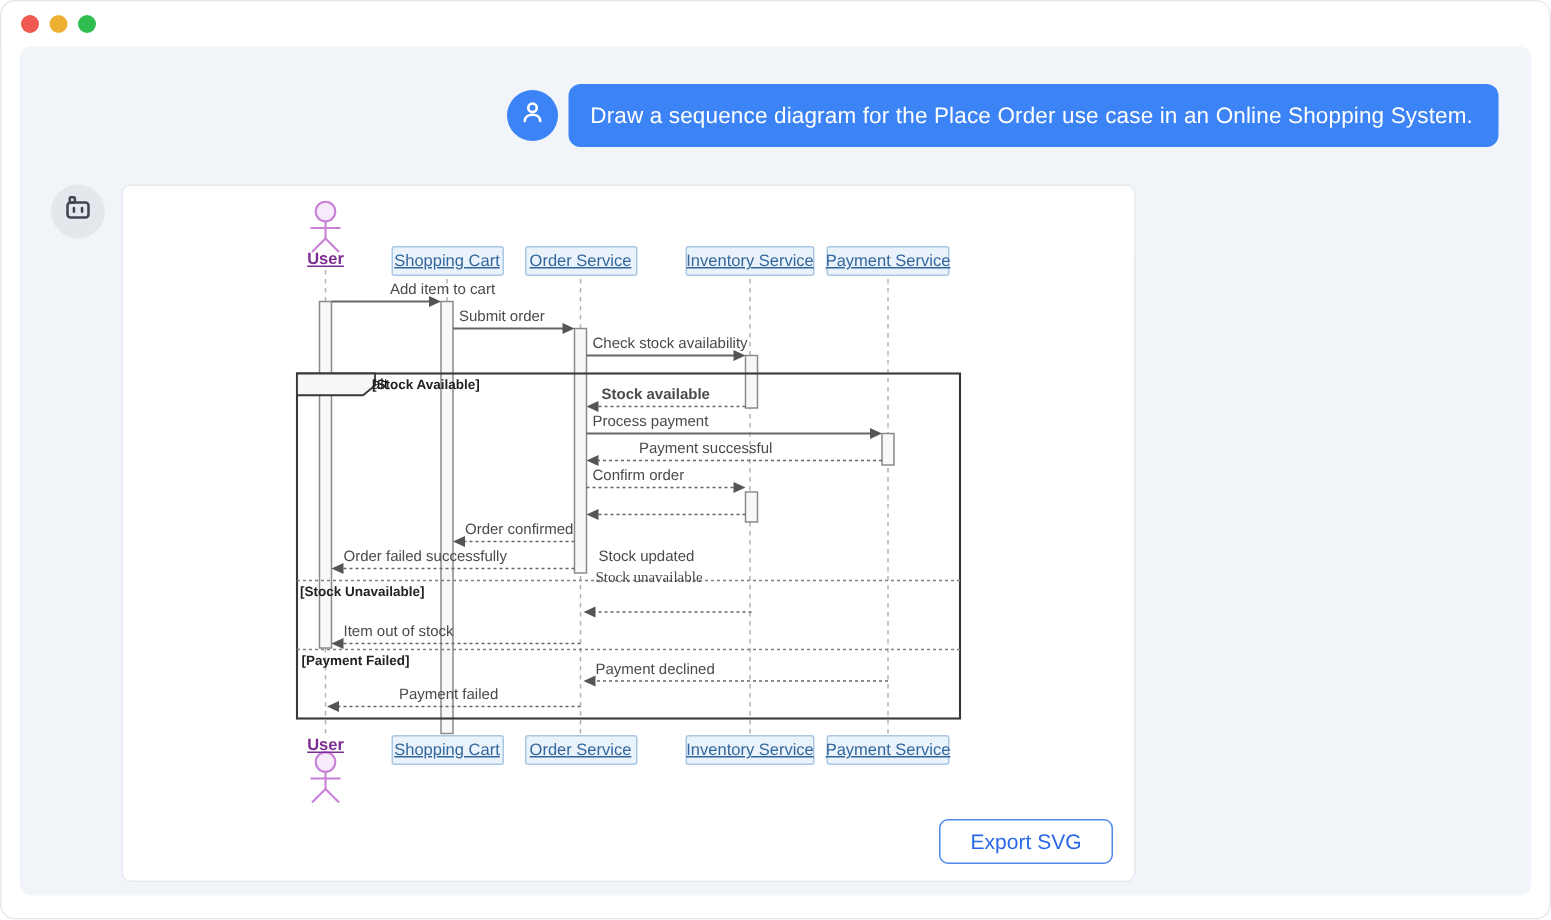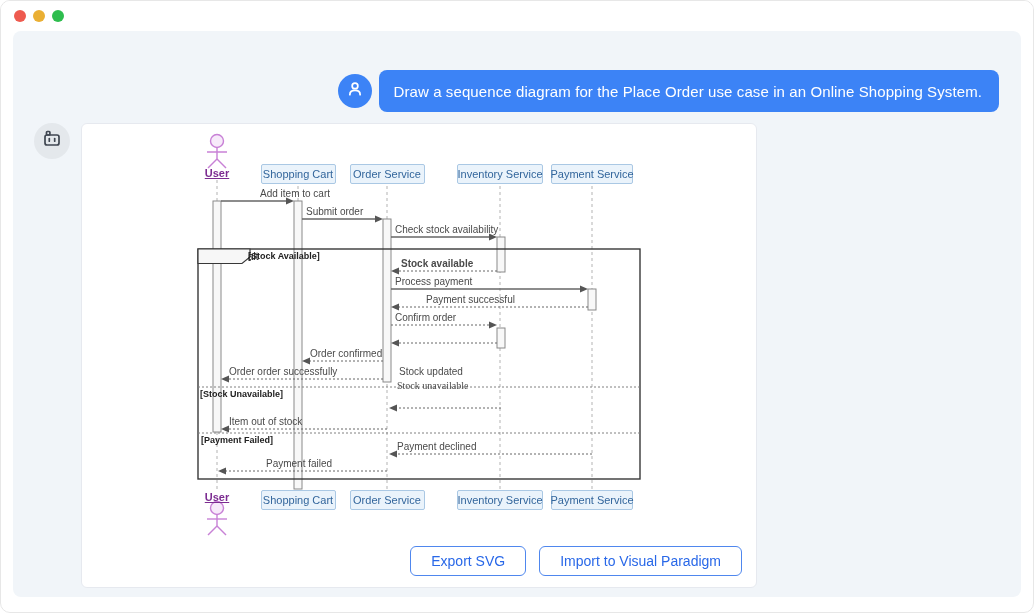--- a/index.html
+++ b/index.html
@@ -12,21 +12,21 @@
   .tl-dot { position:absolute; top:9px; width:12px; height:12px; border-radius:50%; }
   .tl-red { left:13px; background:#ee5a4f; }
   .tl-yellow { left:32px; background:#eaaf33; }
   .tl-green { left:51px; background:#2ebd4e; }
 
   .content {
     position:absolute; left:12px; right:12px; top:30px; bottom:15px;
     background:#f1f5f9; border-radius:8px;
   }
   
-  .chat-row { position:absolute; top:39px; right:22px; display:flex; align-items:center; }
+  .chat-row { position:absolute; top:25px; right:22px; display:flex; align-items:center; }
   .avatar {
     width:34px; height:34px; border-radius:50%; background:#3c83f6; flex:0 0 auto;
     display:flex; align-items:center; justify-content:center; margin-right:7px;
   }
   .bubble {
     background:#3c83f6; color:#ffffff; border-radius:8px; height:42px;
     display:flex; align-items:center; padding:0 17px 0 14px;
     font-size:15px; letter-spacing:.1px; white-space:nowrap;
   }
   
@@ -37,21 +37,21 @@
   .panel {
     position:absolute; left:68px; top:92px; width:676px; height:465px;
     background:#ffffff; border:1px solid #e6e9ef; border-radius:6px;
   }
   .diagram { position:absolute; left:0; top:0; width:674px; height:420px; }
   .diagram svg { position:absolute; left:0; top:0; }
 
   .pbox {
     position:absolute; height:20px; background:#eaf3fb; border:1px solid #aac8e4;
     border-radius:2px; display:flex; align-items:center; justify-content:center;
-    font-size:11px; color:#33669c; white-space:nowrap; cursor:pointer;
+    font-size:11px; color:#33669c; text-decoration:underline; white-space:nowrap; cursor:pointer;
   }
   .actor-label {
     position:absolute; font-size:11px; font-weight:bold; color:#7c2c91;
     text-decoration:underline; white-space:nowrap; transform:translateX(-50%); cursor:pointer;
   }
   .msg-label {
     position:absolute; font-size:10px; color:#4a4a4a; white-space:nowrap; line-height:11px;
   }
   .guard-label {
     position:absolute; font-size:9px; font-weight:bold; color:#222; white-space:nowrap; line-height:10px;
@@ -179,26 +179,25 @@
           <div class="guard-label" style="left: 119px; top: 311px;">[Payment Failed]</div>
           <div class="msg-label" style="left: 143px; top: 64px; margin-left: 35px;">Add item to cart</div>
           <div class="msg-label" style="left: 224px; top: 82px;">Submit order</div>
           <div class="msg-label" style="left: 313px; top: 100px;">Check stock availability</div>
           <div class="msg-label" style="left: 319px; top: 134px; font-weight: bold;">Stock available</div>
           <div class="msg-label" style="left: 313px; top: 152px;">Process payment</div>
           <div class="msg-label" style="left: 317px; top: 170px; padding-left: 27px;">Payment successful</div>
           <div class="msg-label" style="left: 313px; top: 188px;">Confirm order</div>
           <div class="msg-label" style="left: 317px; top: 206px; margin-top: 36px;">Stock updated</div>
           <div class="msg-label" style="left: 228px; top: 224px;">Order confirmed</div>
-          <div class="msg-label" style="left: 147px; top: 242px;">Order order successfully</div>
+          <div class="msg-label" style="left: 147px; top: 242px;">Order failed successfully</div>
           <div class="msg-label" style="left: 315px; top: 256px; font-family: Liberation Serif, serif;">Stock unavailable</div>
           <div class="msg-label" style="left: 147px; top: 292px;">Item out of stock</div>
           <div class="msg-label" style="left: 315px; top: 317px;">Payment declined</div>
           <div class="msg-label" style="left: 144px; top: 334px; padding-left: 40px;">Payment failed</div>
         </div>
       <div class="actions">
         <button class="btn">Export SVG</button>
-        <button class="btn">Import to Visual Paradigm</button>
       </div>
     </div>
 
   </div>
 </div>
 
 </body></html>

